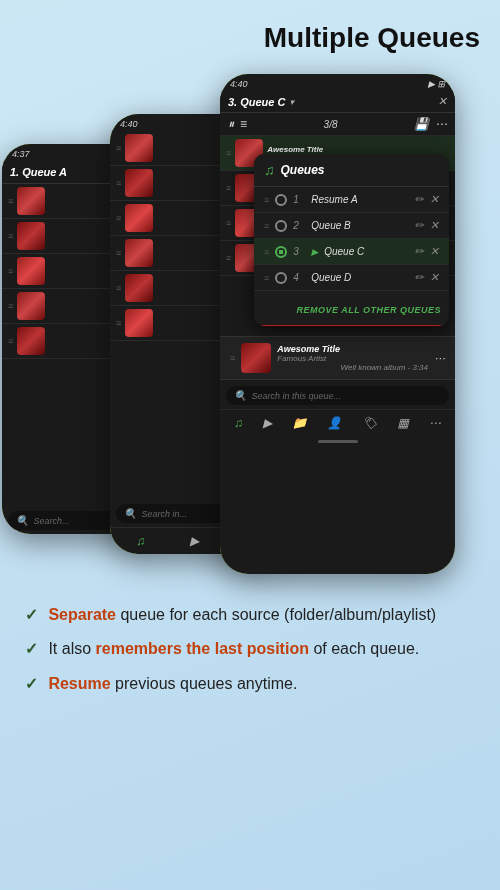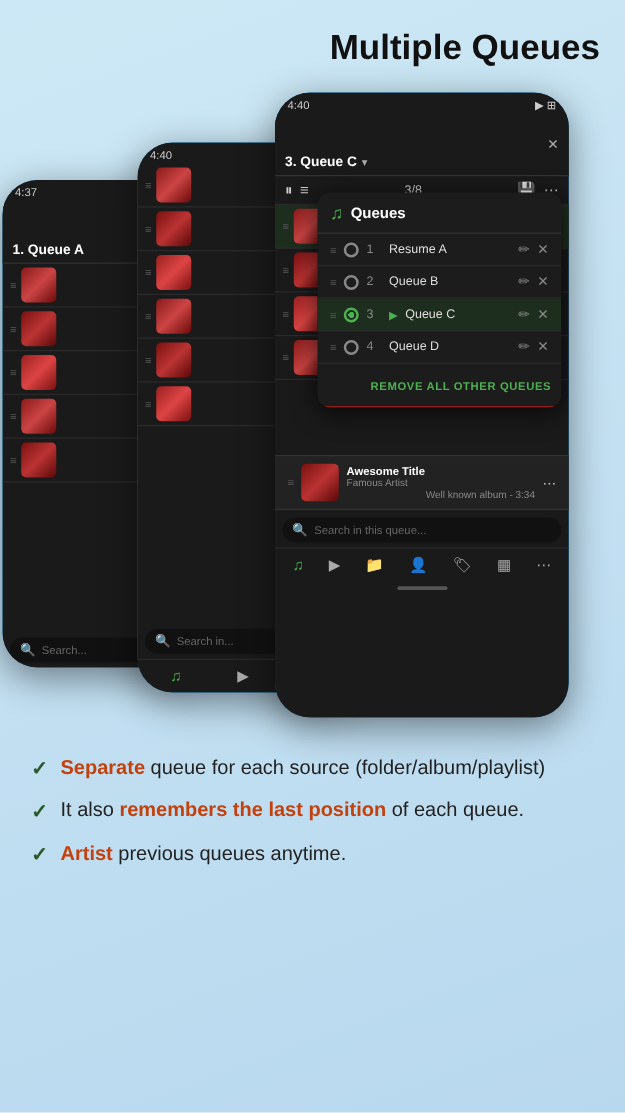--- a/index.html
+++ b/index.html
@@ -24,24 +24,25 @@
     .phones-area {
       position: relative;
       width: 500px;
       height: 520px;
       margin-bottom: 10px;
     }
 
     
     .phone {
       position: absolute;
-      background: #0369a1;
+      background: #bef264;
       border-radius: 28px;
       overflow: hidden;
       box-shadow: 0 8px 30px rgba(0,0,0,0.45);
+      font-style: italic;
     }
 
     
     .phone-1 {
       width: 155px;
       height: 390px;
       left: 2px;
       top: 80px;
       z-index: 1;
     }
@@ -82,21 +83,20 @@
       background: #1a1a1a;
       padding: 4px 8px;
       border-bottom: 1px solid #333;
     }
 
     .queue-title-row {
       display: flex;
       align-items: center;
       gap: 4px;
       flex: 1;
-      margin-top: 29px;
     }
 
     .queue-name {
       color: #fff;
       font-size: 11px;
       font-weight: 600;
     }
 
     .chevron-down { color: #aaa; font-size: 9px; }
     .close-x { color: #aaa; font-size: 11px; cursor: pointer; }
@@ -556,17 +556,17 @@
   <div class="feature-item">
     <span class="check-icon">✓</span>
     <span class="feature-text">
       It also <strong>remembers the last position</strong> of each queue.
     </span>
   </div>
 
   <div class="feature-item">
     <span class="check-icon">✓</span>
     <span class="feature-text">
-      <strong>Artist</strong> previous queues anytime.
+      <strong>Resume</strong> previous queues anytime.
     </span>
   </div>
 
 </div>
 
 </body></html>

